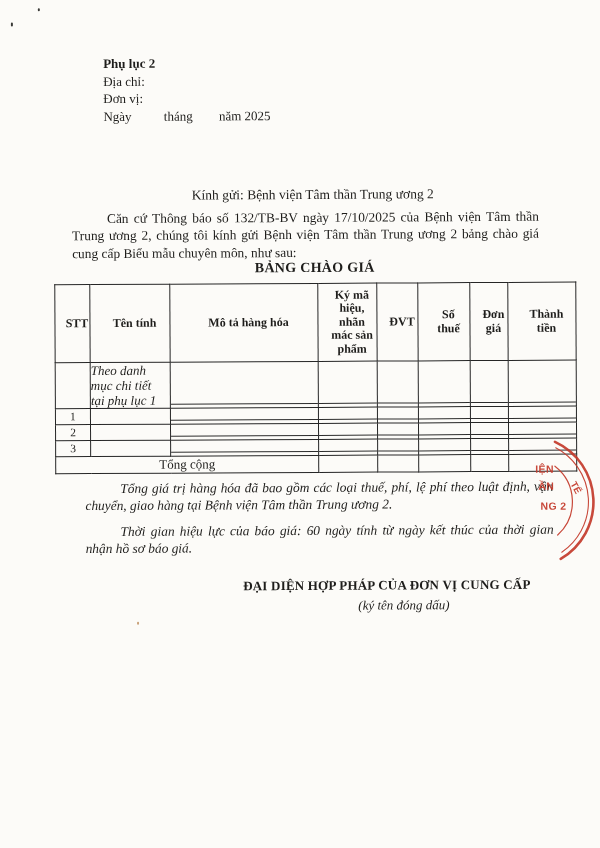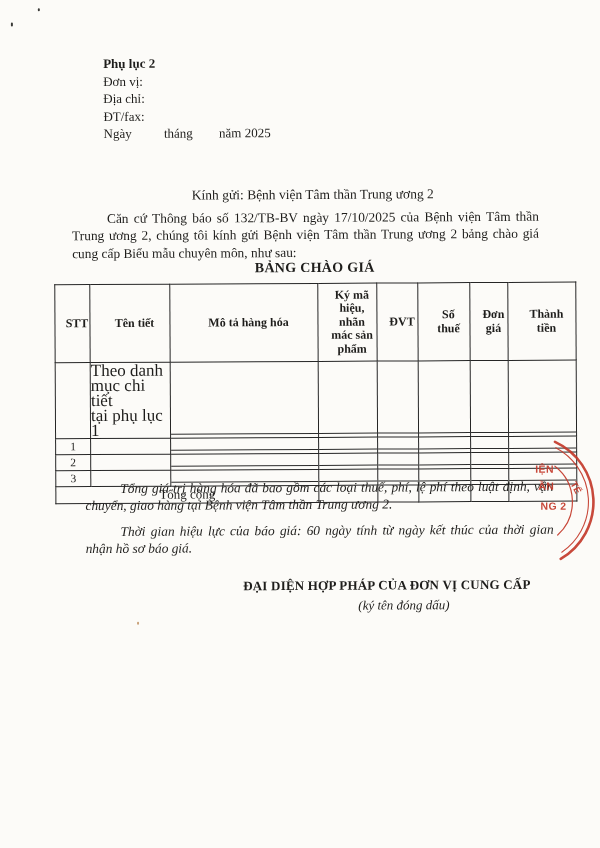--- a/index.html
+++ b/index.html
@@ -55,21 +55,21 @@
   tr.r-note  { height:45px; }
   tr.r-n1    { height:16px; }
   tr.r-n2    { height:15px; }
   tr.r-n3    { height:15px; }
   tr.r-total { height:16px; }
   table.quote th {
     font-weight:bold; font-size:12px; line-height:13.5px;
     text-align:center; vertical-align:middle; white-space:pre-line;padding-left:9px;
   }
   td.note-cell {
-    font-size:17px; line-height:15px;
+    font-style:italic; font-size:13px; line-height:15px;
     text-align:left; vertical-align:top; padding:1px 2px 0 5px; white-space:pre-line;
   }
   td.stt-cell { text-align:center; vertical-align:top; font-size:11.5px; line-height:15px; }
   td.total-cell { text-align:center; vertical-align:middle; font-size:13px; }
   
   td.dbl {
     background-image:linear-gradient(#2c2c2c,#2c2c2c);
     background-size:100% 1px; background-repeat:no-repeat;
     background-position:0 calc(100% - 3px);
   }
@@ -94,23 +94,22 @@
 
 <div class="sheet">
   <div class="tilt">
 
     <div class="speck s1"></div>
     <div class="speck s2"></div>
     <div class="speck s3"></div>
 
     <div class="head-block">
       <div class="appendix">Phụ lục 2</div>
+      <div class="field-line">Địa chỉ:</div>
       <div class="field-line">Đơn vị:</div>
-      <div class="field-line">Địa chỉ:</div>
-      <div class="field-line">ĐT/fax:</div>
       <div class="date-line">
         <span class="date-day">Ngày</span>
         <span class="date-month">tháng</span>
         <span class="date-year">năm 2025</span>
       </div>
     </div>
 
     <div class="salutation">Kính gửi: Bệnh viện Tâm thần Trung ương 2</div>
 
     <p class="intro">Căn cứ Thông báo số 132/TB-BV ngày 17/10/2025 của Bệnh viện Tâm thần Trung ương 2, chúng tôi kính gửi Bệnh viện Tâm thần Trung ương 2 bảng chào giá cung cấp Biểu mẫu chuyên môn, như sau:</p>
@@ -125,21 +124,21 @@
             <col style="width:148px">
             <col style="width:59px">
           <col style="width:41px">
             <col style="width:52px">
             <col style="width:38px">
             <col style="width:68px">
         </colgroup>
         <thead>
           <tr class="r-head">
             <th>STT</th>
-            <th>Tên tiết</th>
+            <th>Tên tính</th>
             <th>Mô tả hàng hóa</th>
             <th>Ký mã
 hiệu,
 nhãn
 mác sản
 phẩm</th>
             <th>ĐVT</th>
             <th>Số
 thuế</th>
             <th>Đơn

